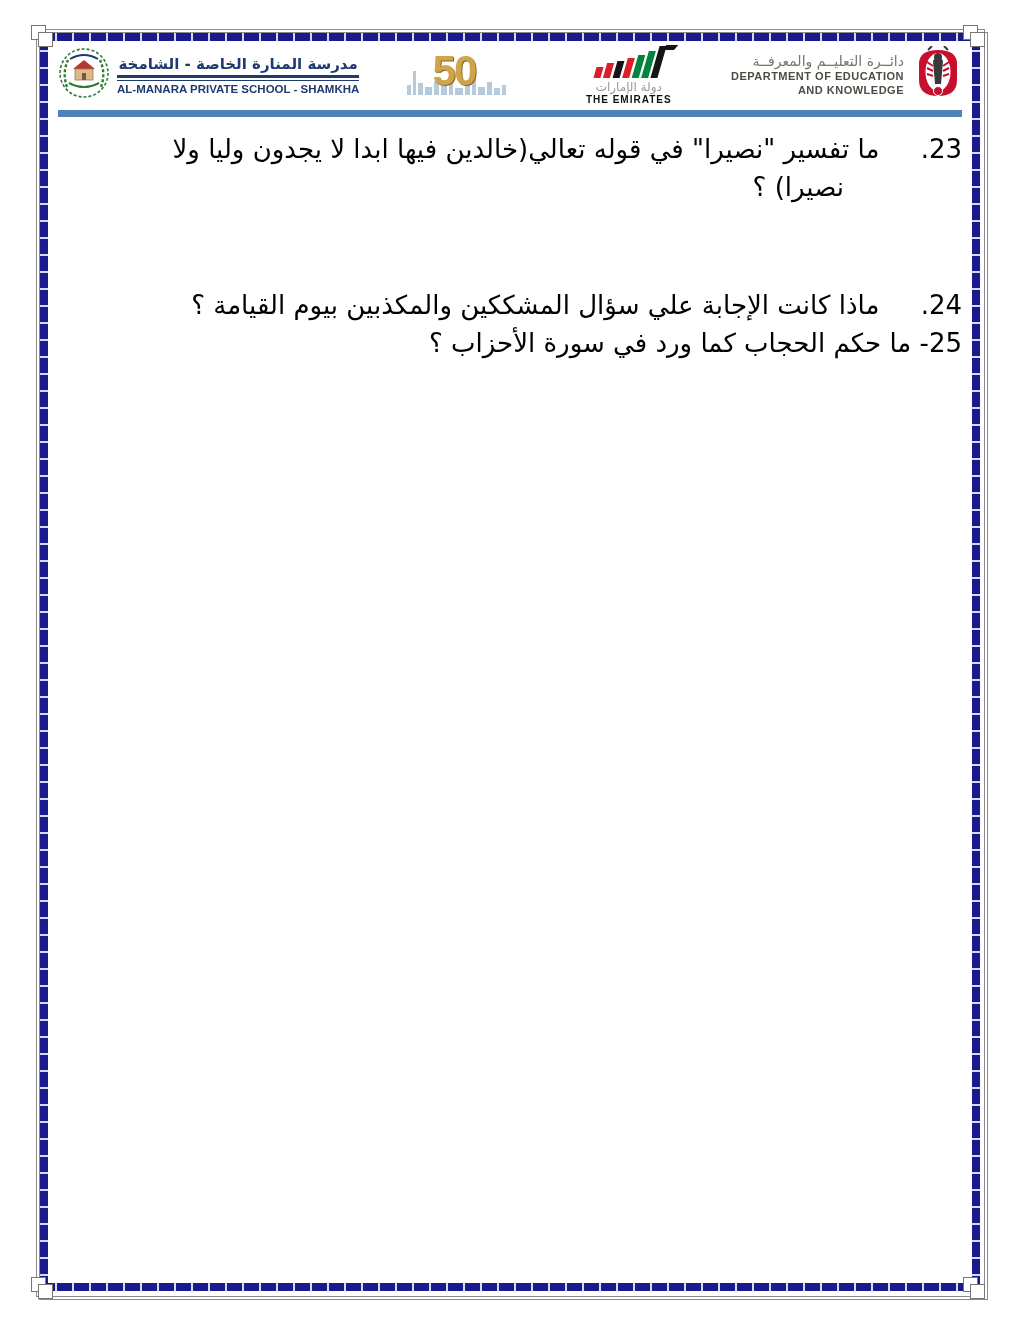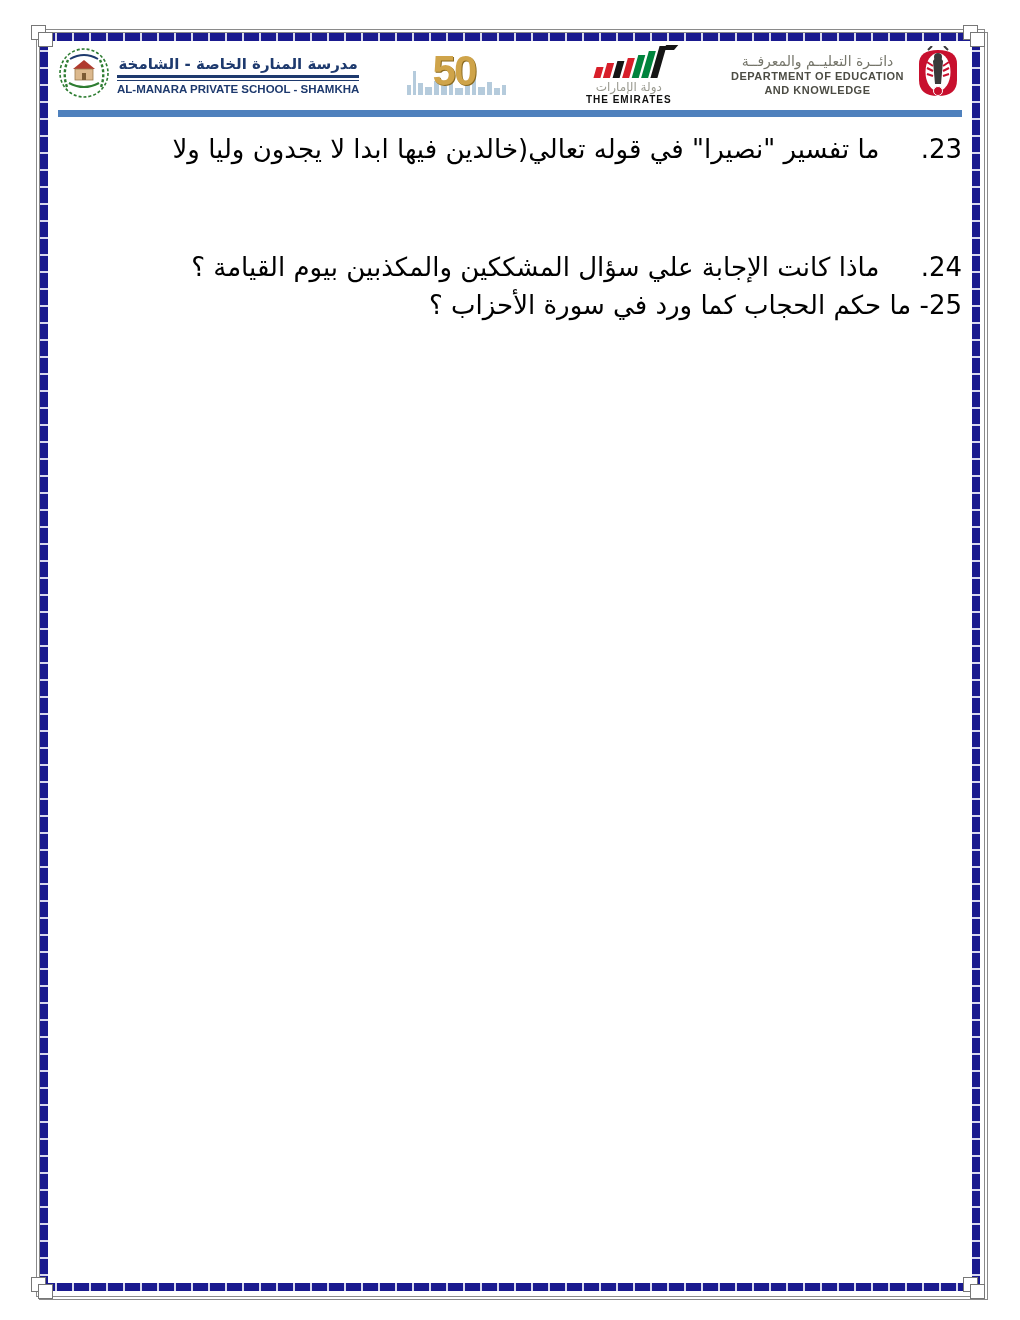--- a/index.html
+++ b/index.html
@@ -39,21 +39,21 @@
 
   .emirates{display:flex;flex-direction:column;align-items:center;width:110px;}
   .strokes{position:relative;height:34px;display:flex;align-items:flex-end;gap:3px;}
   .strokes i{display:block;width:7px;transform:skewX(-16deg);}
   .s-red{background:#d81f2a;} .s-green{background:#00843d;} .s-black{background:#151515;}
   .flag-tip{position:absolute;right:-10px;top:-1px;width:12px;height:5px;background:#151515;transform:skewX(-30deg);}
   .emirates-ar{font-size:12px;color:#9a9a90;margin-top:2px;direction:rtl;letter-spacing:4px;}
   .emirates-en{font-size:10px;font-weight:bold;color:#111;letter-spacing:1px;font-family:"Liberation Sans",sans-serif;}
 
   .adek{display:flex;align-items:center;gap:10px;}
-  .adek-text{display:flex;flex-direction:column;align-items:center;}
+  .adek-text{display:flex;flex-direction:column;align-items:flex-end;}
   .adek-ar{font-size:14px;color:#75756a;direction:rtl;white-space:nowrap;}
   .adek-en{font-size:11px;font-weight:bold;color:#4c4c44;letter-spacing:.5px;text-align:center;
     font-family:"Liberation Sans",sans-serif;line-height:14px;}
 
   .header-rule{height:7px;background:#4f81bd;margin-top:5px;}
 
   .questions{margin-top:13px;}
   .question{direction:rtl;}
   .line{direction:rtl;text-align:right;white-space:pre-wrap;font-size:26px;line-height:38px;color:#000;}
   .indent{margin-right:118px;}
@@ -156,20 +156,21 @@
       </span>
     </div>
 
   </div>
 
   <div class="header-rule"></div>
 
   <div class="questions">
       <div class="question q0">
         <div class="line">23.     ما تفسير "نصيرا" في قوله تعالي(خالدين فيها ابدا لا يجدون وليا ولا</div>
+        <div class="line indent">نصيرا) ؟</div>
       </div>
       <div class="question q1">
         <div class="line">24.     ماذا كانت الإجابة علي سؤال المشككين والمكذبين بيوم القيامة ؟</div>
       </div>
       <div class="question q2">
         <div class="line">25- ما حكم الحجاب كما ورد في سورة الأحزاب ؟</div>
       </div>
     </div>
 
 </div>

